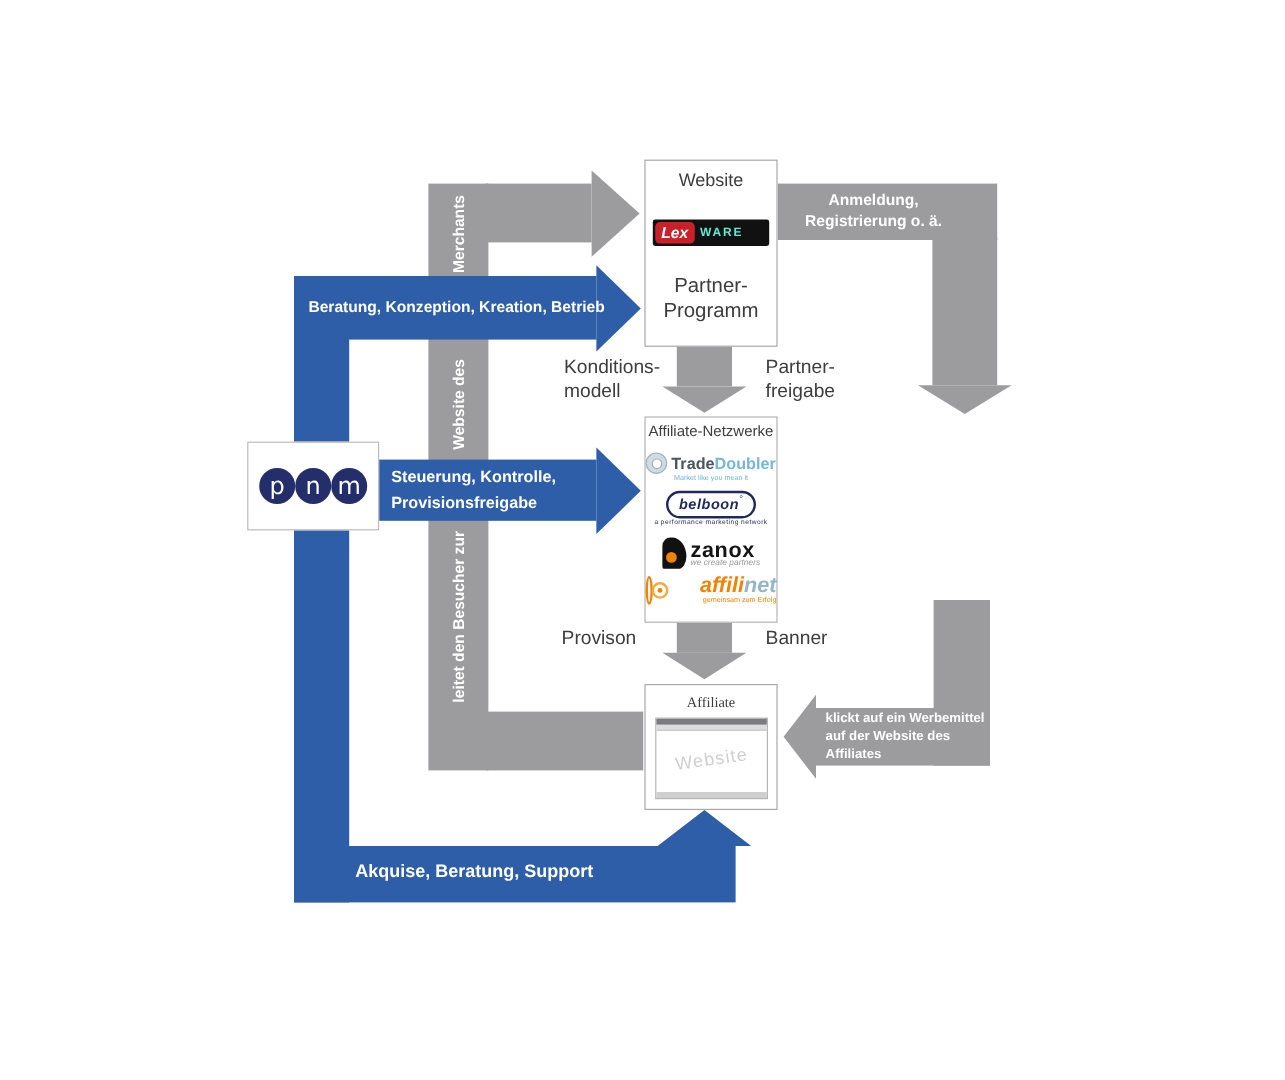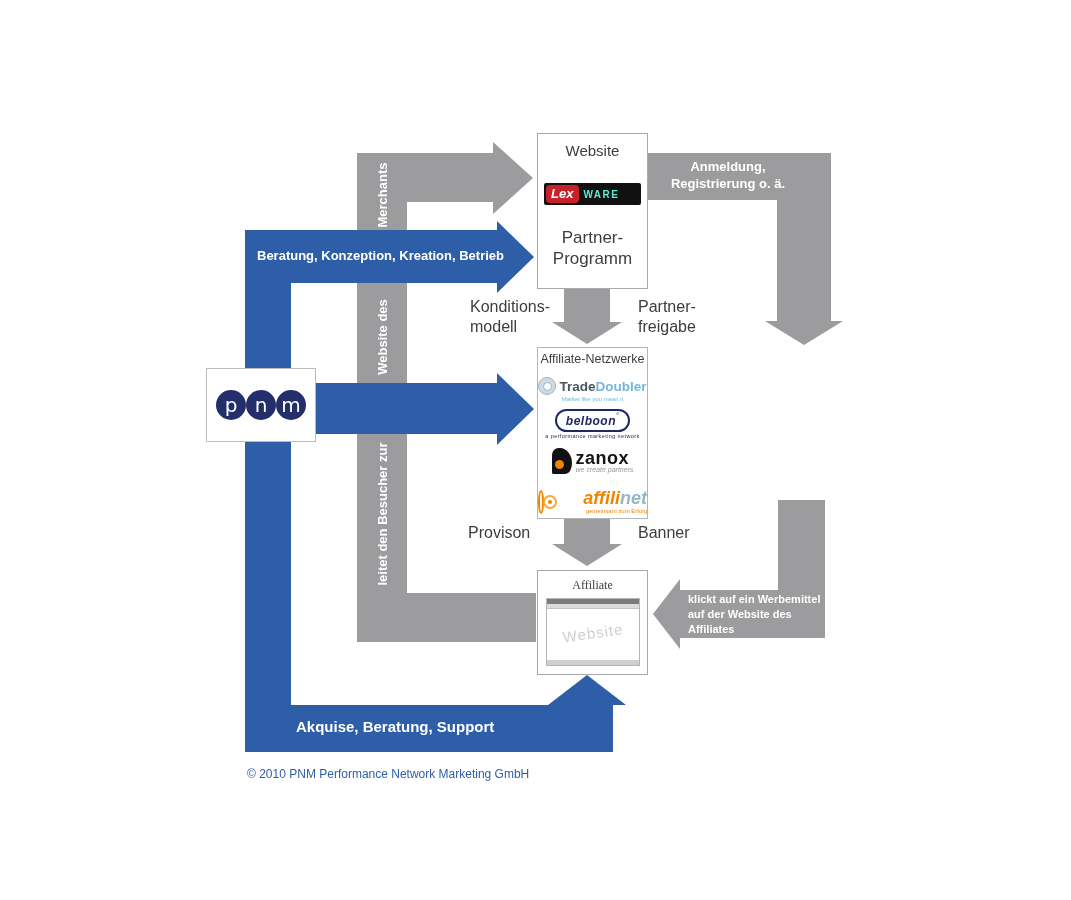--- a/index.html
+++ b/index.html
@@ -74,21 +74,21 @@
   .bb-text{color:#20295f;font-weight:bold;font-style:italic;font-size:12px;letter-spacing:.5px;}
   .bb-sup{color:#20295f;font-size:8px;vertical-align:top;}
   #bb-tag{font-size:5.5px;color:#20295f;margin-top:1px;text-align:center;letter-spacing:.4px;}
   #lg-zx{margin-top:9px;}
   #zx-icon{width:20px;height:26px;position:relative;margin-right:4px;}
   #zx-icon::before{content:"";position:absolute;left:0;top:0;width:20px;height:26px;background:#111;border-radius:50% 90% 50% 8% / 40% 90% 60% 10%;}
   #zx-icon::after{content:"";position:absolute;left:3px;top:12px;width:9px;height:9px;border-radius:50%;background:#f08300;}
   #zx-textcol{text-align:left;}
   .zx-text{color:#141414;font-weight:bold;font-size:18px;line-height:16px;letter-spacing:.5px;}
   #zx-tag{font-size:7px;color:#9a9a9a;font-style:italic;text-align:right;}
-  #lg-af{margin-top:16px;gap:36px;}
+  #lg-af{margin-top:6px;gap:36px;}
   #af-icon{width:24px;height:24px;border-radius:50%;border:2px solid #f08300;position:relative;margin-right:3px;box-sizing:border-box;}
   #af-icon::before{content:"";position:absolute;left:3px;top:3px;width:10px;height:10px;border:2px solid #f4a93c;border-radius:50%;}
   #af-icon::after{content:"";position:absolute;left:8px;top:8px;width:4px;height:4px;background:#f08300;border-radius:50%;}
   #af-textcol{text-align:left;}
   .af-affili{color:#f08300;font-weight:bold;font-style:italic;font-size:18px;line-height:15px;}
   .af-net{color:#95b6c7;font-weight:bold;font-style:italic;font-size:18px;line-height:15px;}
   #af-tag{font-size:6px;color:#f08300;text-align:right;}
   
   #photo{position:relative;width:95px;height:96px;margin:7px auto 0;border:1px solid #c8c8c8;background:linear-gradient(#f2f2f3,#dfdfe1);overflow:hidden;}
   #ph-monitor{position:absolute;right:3px;top:5px;width:42px;height:72px;background:#1d1d20;border-radius:2px;}
@@ -138,20 +138,22 @@
 
   <div class="abs blue" id="b-vert-left"></div>
   <div class="abs blue" id="b-ber-shaft"></div>
   <div class="tri" id="b-ber-head"></div>
   <div class="abs blue" id="b-ste-shaft"></div>
   <div class="tri" id="b-ste-head"></div>
   <div class="abs blue" id="b-akq-horiz"></div>
   <div class="tri" id="b-akq-head"></div>
 
   <div class="atext" id="t-beratung">Beratung, Konzeption, Kreation, Betrieb</div>
+  <div class="atext" id="t-steuerung">Steuerung, Kontrolle,
+Provisionsfreigabe</div>
   <div class="atext" id="t-akquise">Akquise, Beratung, Support</div>
   <div class="atext" id="t-klickt">klickt auf ein Werbemittel auf der Website des Affiliates</div>
   <div class="atext" id="t-anmeldung">Anmeldung, Registrierung o. ä.</div>
   <div class="vtext" id="t-merchants">Merchants</div>
   <div class="vtext" id="t-website-des">Website des</div>
   <div class="vtext" id="t-leitet">leitet den Besucher zur</div>
 
   <div class="node" id="box-merchant">
     <div class="node-title">Website</div>
     <div id="lexware">
@@ -212,15 +214,14 @@
         <span>m</span>
       </div>
   </div>
 
   <div class="flabel" id="l-konditions">Konditions-
 modell</div>
   <div class="flabel" id="l-partner">Partner-
 freigabe</div>
   <div class="flabel" id="l-provision">Provison</div>
   <div class="flabel" id="l-banner">Banner</div>
-  <div id="footer">© 2010 PNM Performance Network Marketing GmbH</div>
 
 </div>
 
 </body></html>

